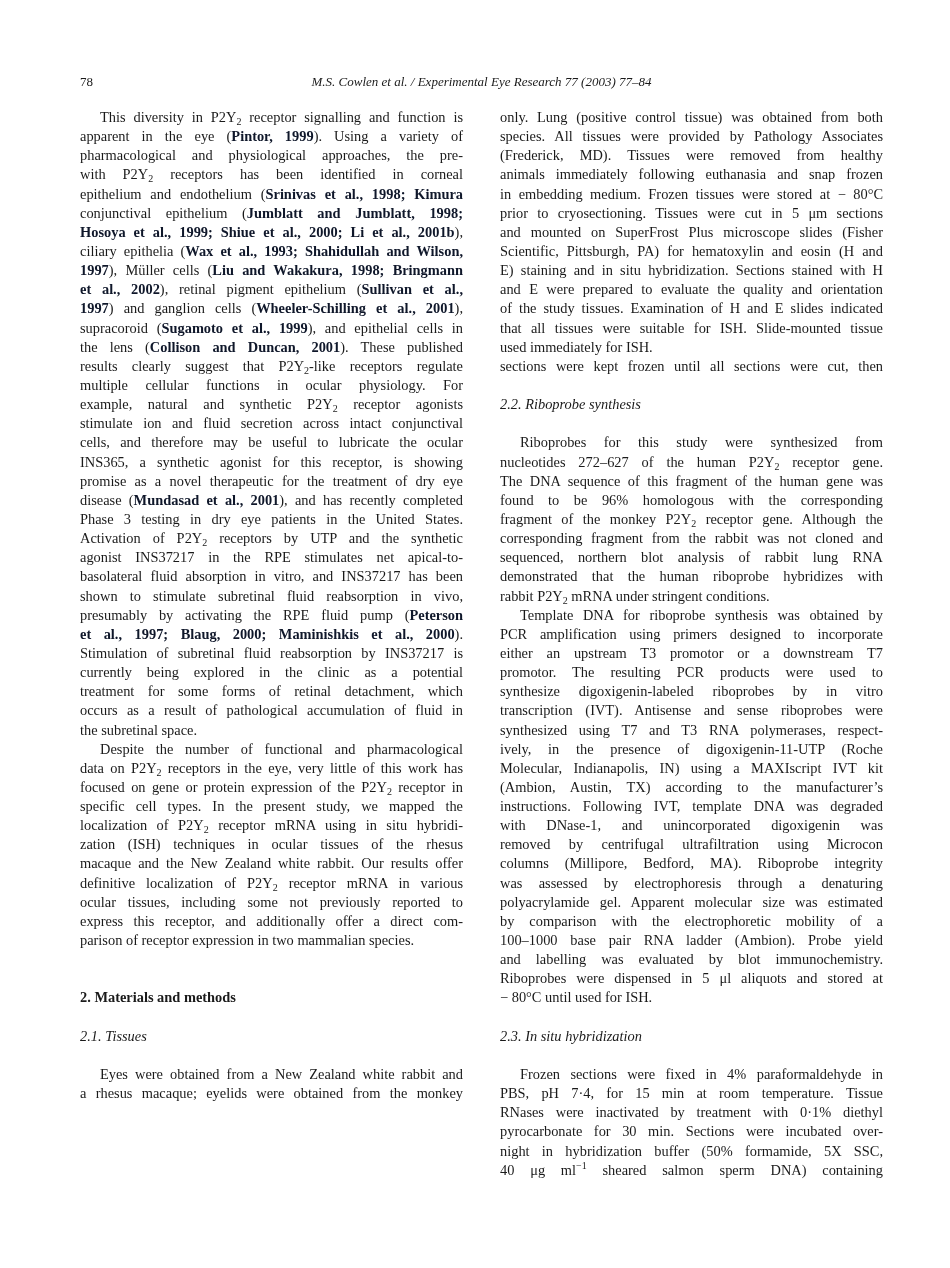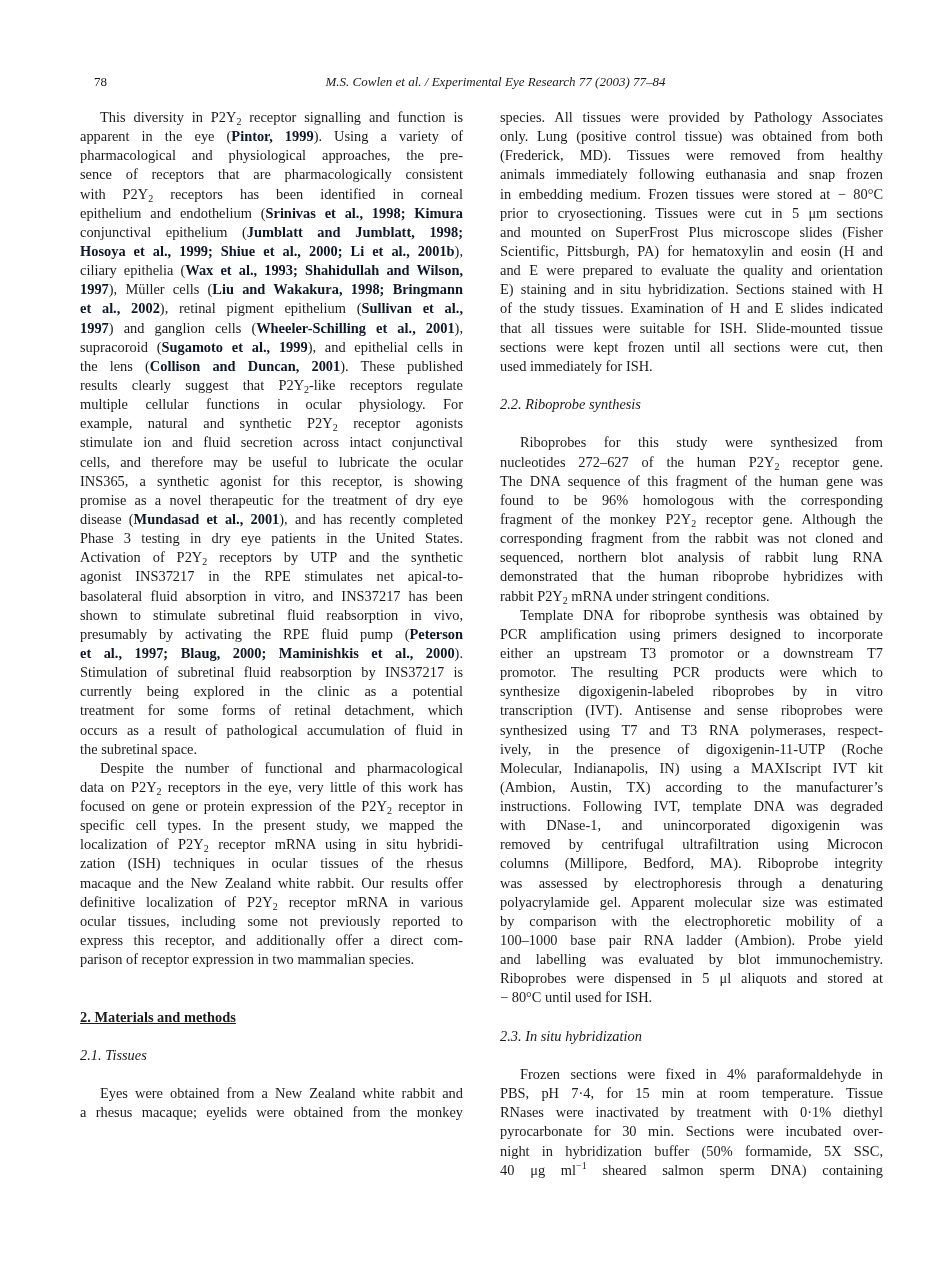--- a/index.html
+++ b/index.html
@@ -3,57 +3,56 @@
 <meta charset="utf-8">
 <style>
   html, body { margin: 0; padding: 0; background: #ffffff; }
   body {
     width: 950px; height: 1268px; position: relative; overflow: hidden;
     font-family: "Liberation Serif", "DejaVu Serif", serif;
     color: #1a1a1a;
   }
   .running-head {
     position: absolute; top: 72px; left: 80px; width: 803px; height: 20px;
-    font-size: 13px; line-height: 20px; margin-left: 14px;
+    font-size: 13px; line-height: 20px;
   }
   .running-head .page-num { position: absolute; left: 0; top: 0; }
   .running-head .journal-ref { position: absolute; left: 0; width: 803px; text-align: center; font-style: italic; top: 0; }
   .col {
     position: absolute; top: 108px; width: 383px;
     font-size: 14.4px; line-height: 19.15px;
   }
   .col.left { left: 80px; }
   .col.right { left: 500px; }
   .ln {
     display: block; height: 19.15px; white-space: nowrap;
     text-align: justify; text-align-last: justify;
   }
   .ln.last { text-align-last: left; }
   .ln.indent { padding-left: 20px; }
   .ln.blank { height: 19.15px; }
   a.cite { color: #0f172a; text-decoration: none; font-weight: bold; }
   sub { font-size: 10px; line-height: 0; vertical-align: -3px; }
   sup { font-size: 10px; line-height: 0; vertical-align: 6px; }
-  .h-section { font-weight: bold; text-align-last: left; text-decoration: underline; }
+  .h-section { font-weight: bold; text-align-last: left; }
   .h-sub { font-style: italic; text-align-last: left; }
 </style>
 </head>
 <body>
 
 <div class="running-head">
   <span class="page-num">78</span>
   <span class="journal-ref">M.S. Cowlen et al. / Experimental Eye Research 77 (2003) 77–84</span>
 </div>
 
 <div class="col left">
   <div>
     <span class="ln indent">This diversity in P2Y<sub>2</sub> receptor signalling and function is</span>
     <span class="ln">apparent in the eye (<a class="cite">Pintor, 1999</a>). Using a variety of</span>
     <span class="ln">pharmacological and physiological approaches, the pre-</span>
-    <span class="ln">sence of receptors that are pharmacologically consistent</span>
     <span class="ln">with P2Y<sub>2</sub> receptors has been identified in corneal</span>
     <span class="ln">epithelium and endothelium (<a class="cite">Srinivas et al., 1998; Kimura</a></span>
     <span class="ln">conjunctival epithelium (<a class="cite">Jumblatt and Jumblatt, 1998;</a></span>
     <span class="ln"><a class="cite">Hosoya et al., 1999; Shiue et al., 2000; Li et al., 2001b</a>),</span>
     <span class="ln">ciliary epithelia (<a class="cite">Wax et al., 1993; Shahidullah and Wilson,</a></span>
     <span class="ln"><a class="cite">1997</a>), Müller cells (<a class="cite">Liu and Wakakura, 1998; Bringmann</a></span>
     <span class="ln"><a class="cite">et al., 2002</a>), retinal pigment epithelium (<a class="cite">Sullivan et al.,</a></span>
     <span class="ln"><a class="cite">1997</a>) and ganglion cells (<a class="cite">Wheeler-Schilling et al., 2001</a>),</span>
     <span class="ln">supracoroid (<a class="cite">Sugamoto et al., 1999</a>), and epithelial cells in</span>
     <span class="ln">the lens (<a class="cite">Collison and Duncan, 2001</a>). These published</span>
@@ -96,54 +95,54 @@
   <span class="ln h-section">2. Materials and methods</span>
   <span class="ln blank"></span>
   <span class="ln h-sub">2.1. Tissues</span>
   <span class="ln blank"></span>
   <span class="ln indent">Eyes were obtained from a New Zealand white rabbit and</span>
   <span class="ln">a rhesus macaque; eyelids were obtained from the monkey</span>
 </div>
 
 <div class="col right">
   <div>
+    <span class="ln">only. Lung (positive control tissue) was obtained from both</span>
     <span class="ln">species. All tissues were provided by Pathology Associates</span>
-    <span class="ln">only. Lung (positive control tissue) was obtained from both</span>
     <span class="ln">(Frederick, MD). Tissues were removed from healthy</span>
     <span class="ln">animals immediately following euthanasia and snap frozen</span>
     <span class="ln">in embedding medium. Frozen tissues were stored at − 80°C</span>
     <span class="ln">prior to cryosectioning. Tissues were cut in 5 μm sections</span>
     <span class="ln">and mounted on SuperFrost Plus microscope slides (Fisher</span>
     <span class="ln">Scientific, Pittsburgh, PA) for hematoxylin and eosin (H and</span>
+    <span class="ln">E) staining and in situ hybridization. Sections stained with H</span>
     <span class="ln">and E were prepared to evaluate the quality and orientation</span>
-    <span class="ln">E) staining and in situ hybridization. Sections stained with H</span>
     <span class="ln">of the study tissues. Examination of H and E slides indicated</span>
     <span class="ln">that all tissues were suitable for ISH. Slide-mounted tissue</span>
+    <span class="ln last">used immediately for ISH.</span>
     <span class="ln">sections were kept frozen until all sections were cut, then</span>
-    <span class="ln last">used immediately for ISH.</span>
   </div>
   <span class="ln blank"></span>
   <span class="ln h-sub">2.2. Riboprobe synthesis</span>
   <span class="ln blank"></span>
   <div>
     <span class="ln indent">Riboprobes for this study were synthesized from</span>
     <span class="ln">nucleotides 272–627 of the human P2Y<sub>2</sub> receptor gene.</span>
     <span class="ln">The DNA sequence of this fragment of the human gene was</span>
     <span class="ln">found to be 96% homologous with the corresponding</span>
     <span class="ln">fragment of the monkey P2Y<sub>2</sub> receptor gene. Although the</span>
     <span class="ln">corresponding fragment from the rabbit was not cloned and</span>
     <span class="ln">sequenced, northern blot analysis of rabbit lung RNA</span>
     <span class="ln">demonstrated that the human riboprobe hybridizes with</span>
     <span class="ln last">rabbit P2Y<sub>2</sub> mRNA under stringent conditions.</span>
   </div>
   <div>
     <span class="ln indent">Template DNA for riboprobe synthesis was obtained by</span>
     <span class="ln">PCR amplification using primers designed to incorporate</span>
     <span class="ln">either an upstream T3 promotor or a downstream T7</span>
-    <span class="ln">promotor. The resulting PCR products were which to</span>
+    <span class="ln">promotor. The resulting PCR products were used to</span>
     <span class="ln">synthesize digoxigenin-labeled riboprobes by in vitro</span>
     <span class="ln">transcription (IVT). Antisense and sense riboprobes were</span>
     <span class="ln">synthesized using T7 and T3 RNA polymerases, respect-</span>
     <span class="ln">ively, in the presence of digoxigenin-11-UTP (Roche</span>
     <span class="ln">Molecular, Indianapolis, IN) using a MAXIscript IVT kit</span>
     <span class="ln">(Ambion, Austin, TX) according to the manufacturer’s</span>
     <span class="ln">instructions. Following IVT, template DNA was degraded</span>
     <span class="ln">with DNase-1, and unincorporated digoxigenin was</span>
     <span class="ln">removed by centrifugal ultrafiltration using Microcon</span>
     <span class="ln">columns (Millipore, Bedford, MA). Riboprobe integrity</span>

